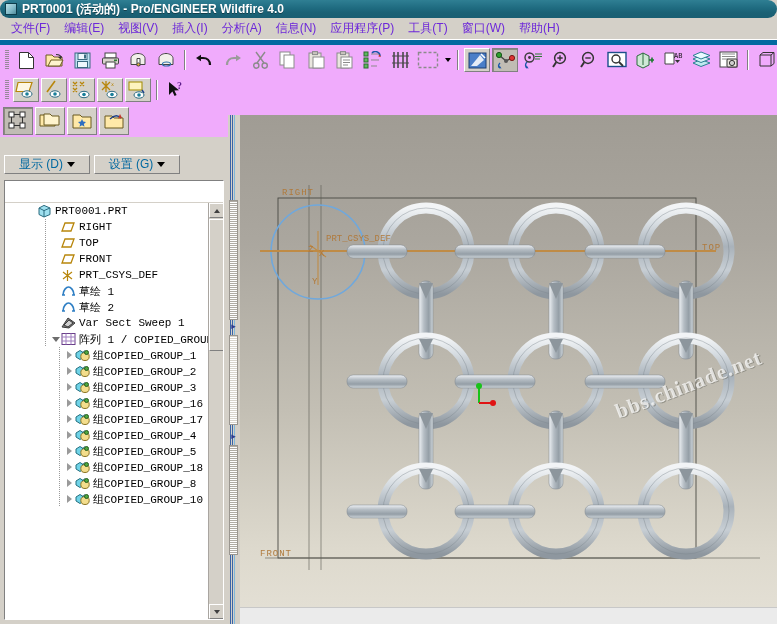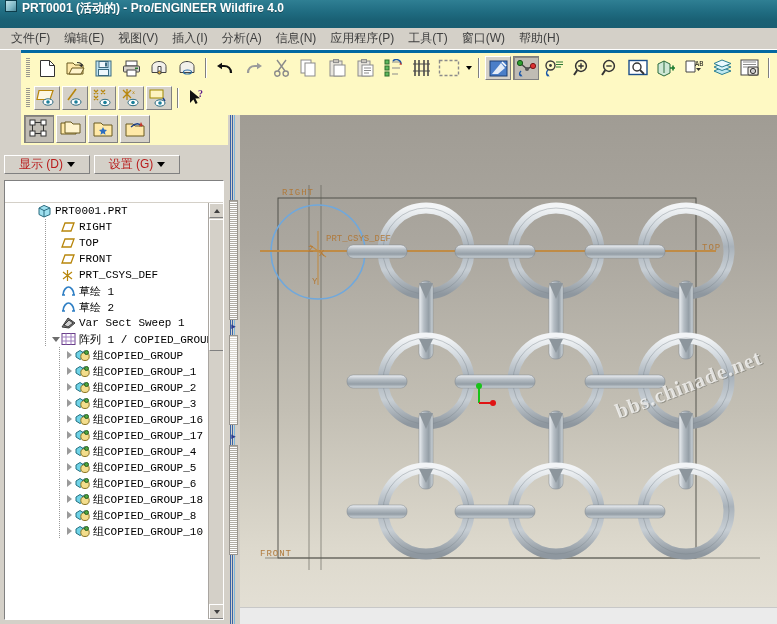--- a/index.html
+++ b/index.html
@@ -6,49 +6,48 @@
   body{
     width:777px;height:624px;overflow:hidden;
     font-family:"Liberation Sans","DejaVu Sans",sans-serif;
     font-size:12px;background:#d4d0c8;
     -webkit-font-smoothing:none;
   }
   #app{position:relative;width:777px;height:624px;}
 
   
   .titlebar{
-    height:28px;width:777px;
+    height:18px;width:777px;
     background:linear-gradient(to bottom,#2f7f93 0%,#1f6b80 45%,#1a6175 70%,#195e72 100%);
-    display:flex;align-items:flex-start;
+    display:flex;align-items:center;
     color:#ffffff;font-size:12px;font-weight:bold;
-    padding:0;box-sizing:border-box;
+    padding:0;box-sizing:border-box;border-radius:9px;
   }
   .titlebar .tb-icon{
     width:12px;height:12px;margin:0 5px 0 5px;
     background:linear-gradient(135deg,#bfe3ea 0%,#7fb8c6 60%,#4f8b9b 100%);
     border:1px solid #0d3d4b;box-sizing:border-box;flex:0 0 auto;
   }
   .titlebar .tb-text{white-space:nowrap;letter-spacing:0px;text-shadow:0 1px 0 rgba(0,0,0,.35);}
 
   
   .menubar{
     height:22px;background:#d4d0c8;
     display:flex;align-items:center;
     border-bottom:1px solid #ffffff;
     padding-left:4px;box-sizing:border-box;
   }
   .menu-item{
-    padding:2px 7px;color:#404040;font-size:12px;white-space:nowrap;cursor:default;
+    padding:2px 7px;color:#6d28d9;font-size:12px;white-space:nowrap;cursor:default;
   }
 
   
   .toolbar-zone{
-    background:#fef9c3;
-    border-top:3px solid #0369a1;
-    margin-left:21px;
+    background:#f0abfc;
+    border-top:5px solid #0369a1;
   }
   .trow{display:flex;align-items:center;height:30px;padding:0 2px;box-sizing:border-box;}
   .trow2{display:flex;align-items:center;height:30px;padding:0 2px;box-sizing:border-box;}
   .trow3{display:flex;align-items:center;height:32px;padding:0 2px;box-sizing:border-box;}
   .grip{
     width:4px;height:20px;margin:0 3px;flex:0 0 auto;
     background-image:repeating-linear-gradient(to bottom,#808080 0px,#808080 1px,transparent 1px,transparent 2px);
     opacity:.8;
   }
   .tbtn{
@@ -73,21 +72,21 @@
     position:absolute;left:0;top:152px;width:228px;height:24px;
     background:#d4d0c8;display:flex;align-items:center;gap:4px;padding-left:4px;
     box-sizing:border-box;
   }
   .dsbtn{
     height:19px;min-width:86px;padding:0 6px;
     background:#d4d0c8;
     border-top:1px solid #ffffff;border-left:1px solid #ffffff;
     border-right:1px solid #808080;border-bottom:1px solid #808080;
     display:flex;align-items:center;justify-content:center;gap:4px;
-    font-size:12px;color:#b91c1c;cursor:default;box-sizing:border-box;
+    font-size:12px;color:#0369a1;cursor:default;box-sizing:border-box;
   }
   .dsbtn .car{border-left:4px solid transparent;border-right:4px solid transparent;
               border-top:5px solid #000;}
 
   
   .leftpanel{
     position:absolute;left:0;top:176px;width:228px;height:448px;
     background:#d4d0c8;box-sizing:border-box;
   }
   .tree-outer{
@@ -601,32 +600,20 @@
             <div class="tnode">
               <span class="t-ind" style="width: 34px;"></span>
               <span class="dots"></span>
               <span class="t-exp has"></span>
               <span class="t-ico"><svg width="16" height="14" viewBox="0 0 16 14">
                   <path d="M1 5l4-2.5L9 5v4L5 11.5 1 9z" fill="#6fd3e8" stroke="#24707f"></path>
                   <ellipse cx="10" cy="8.5" rx="4.2" ry="4" fill="#f3dd8c" stroke="#8a7320"></ellipse>
                   <path d="M7 5l3-2.5" stroke="#24707f"></path>
                   <circle cx="11.5" cy="4.5" r="2" fill="#4fa83f" stroke="#245a1c"></circle>
                 </svg></span>
-              <span class="t-lbl">组COPIED_GROUP</span>
-            </div>
-            <div class="tnode">
-              <span class="t-ind" style="width: 34px;"></span>
-              <span class="dots"></span>
-              <span class="t-exp has"></span>
-              <span class="t-ico"><svg width="16" height="14" viewBox="0 0 16 14">
-                  <path d="M1 5l4-2.5L9 5v4L5 11.5 1 9z" fill="#6fd3e8" stroke="#24707f"></path>
-                  <ellipse cx="10" cy="8.5" rx="4.2" ry="4" fill="#f3dd8c" stroke="#8a7320"></ellipse>
-                  <path d="M7 5l3-2.5" stroke="#24707f"></path>
-                  <circle cx="11.5" cy="4.5" r="2" fill="#4fa83f" stroke="#245a1c"></circle>
-                </svg></span>
               <span class="t-lbl">组COPIED_GROUP_1</span>
             </div>
             <div class="tnode">
               <span class="t-ind" style="width: 34px;"></span>
               <span class="dots"></span>
               <span class="t-exp has"></span>
               <span class="t-ico"><svg width="16" height="14" viewBox="0 0 16 14">
                   <path d="M1 5l4-2.5L9 5v4L5 11.5 1 9z" fill="#6fd3e8" stroke="#24707f"></path>
                   <ellipse cx="10" cy="8.5" rx="4.2" ry="4" fill="#f3dd8c" stroke="#8a7320"></ellipse>
                   <path d="M7 5l3-2.5" stroke="#24707f"></path>
@@ -686,32 +673,20 @@
               <span class="t-ind" style="width: 34px;"></span>
               <span class="dots"></span>
               <span class="t-exp has"></span>
               <span class="t-ico"><svg width="16" height="14" viewBox="0 0 16 14">
                   <path d="M1 5l4-2.5L9 5v4L5 11.5 1 9z" fill="#6fd3e8" stroke="#24707f"></path>
                   <ellipse cx="10" cy="8.5" rx="4.2" ry="4" fill="#f3dd8c" stroke="#8a7320"></ellipse>
                   <path d="M7 5l3-2.5" stroke="#24707f"></path>
                   <circle cx="11.5" cy="4.5" r="2" fill="#4fa83f" stroke="#245a1c"></circle>
                 </svg></span>
               <span class="t-lbl">组COPIED_GROUP_5</span>
-            </div>
-            <div class="tnode">
-              <span class="t-ind" style="width: 34px;"></span>
-              <span class="dots"></span>
-              <span class="t-exp has"></span>
-              <span class="t-ico"><svg width="16" height="14" viewBox="0 0 16 14">
-                  <path d="M1 5l4-2.5L9 5v4L5 11.5 1 9z" fill="#6fd3e8" stroke="#24707f"></path>
-                  <ellipse cx="10" cy="8.5" rx="4.2" ry="4" fill="#f3dd8c" stroke="#8a7320"></ellipse>
-                  <path d="M7 5l3-2.5" stroke="#24707f"></path>
-                  <circle cx="11.5" cy="4.5" r="2" fill="#4fa83f" stroke="#245a1c"></circle>
-                </svg></span>
-              <span class="t-lbl">组COPIED_GROUP_6</span>
             </div>
             <div class="tnode">
               <span class="t-ind" style="width: 34px;"></span>
               <span class="dots"></span>
               <span class="t-exp has"></span>
               <span class="t-ico"><svg width="16" height="14" viewBox="0 0 16 14">
                   <path d="M1 5l4-2.5L9 5v4L5 11.5 1 9z" fill="#6fd3e8" stroke="#24707f"></path>
                   <ellipse cx="10" cy="8.5" rx="4.2" ry="4" fill="#f3dd8c" stroke="#8a7320"></ellipse>
                   <path d="M7 5l3-2.5" stroke="#24707f"></path>
                   <circle cx="11.5" cy="4.5" r="2" fill="#4fa83f" stroke="#245a1c"></circle>

